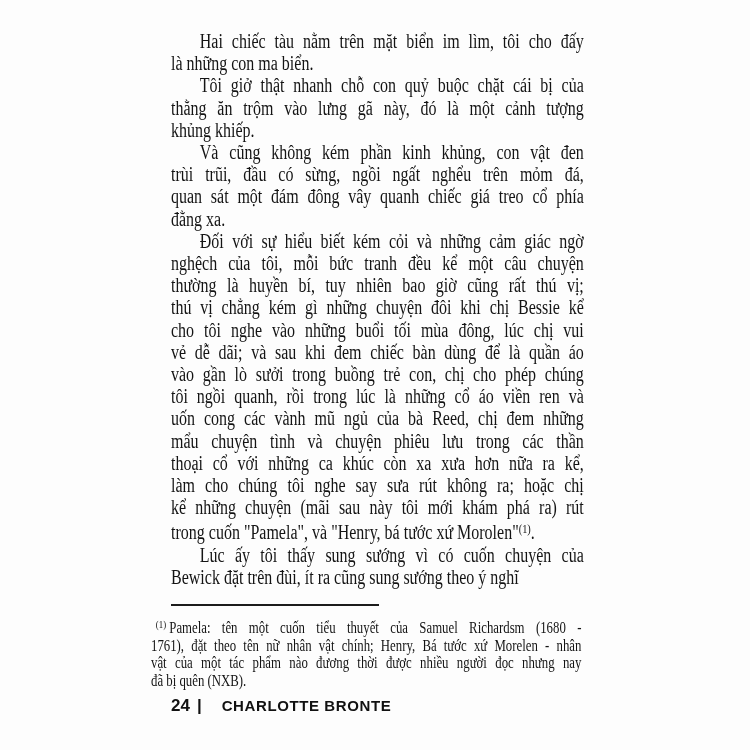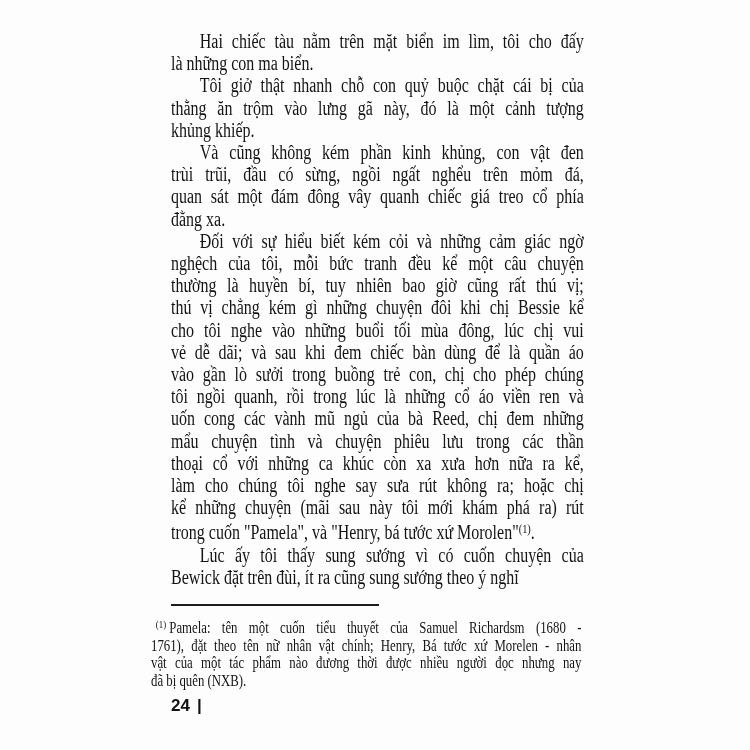--- a/index.html
+++ b/index.html
@@ -148,15 +148,16 @@
   <div class="footnote">
     <div class="bl first"><span class="fsup">(1)</span><span>Pamela: tên một cuốn tiểu thuyết của Samuel Richardsm (1680 -</span></div>
     <div class="bl">1761), đặt theo tên nữ nhân vật chính; Henry, Bá tước xứ Morelen - nhân</div>
     <div class="bl">vật của một tác phẩm nào đương thời được nhiều người đọc nhưng nay</div>
     <div class="bl last">đã bị quên (NXB).</div>
   </div>
 
   <div class="footer">
     <span class="page-number">24</span>
     <span class="footer-divider">|</span>
+    <span class="book-author">CHARLOTTE BRONTE</span>
   </div>
 
 </div>
 
 </body></html>

